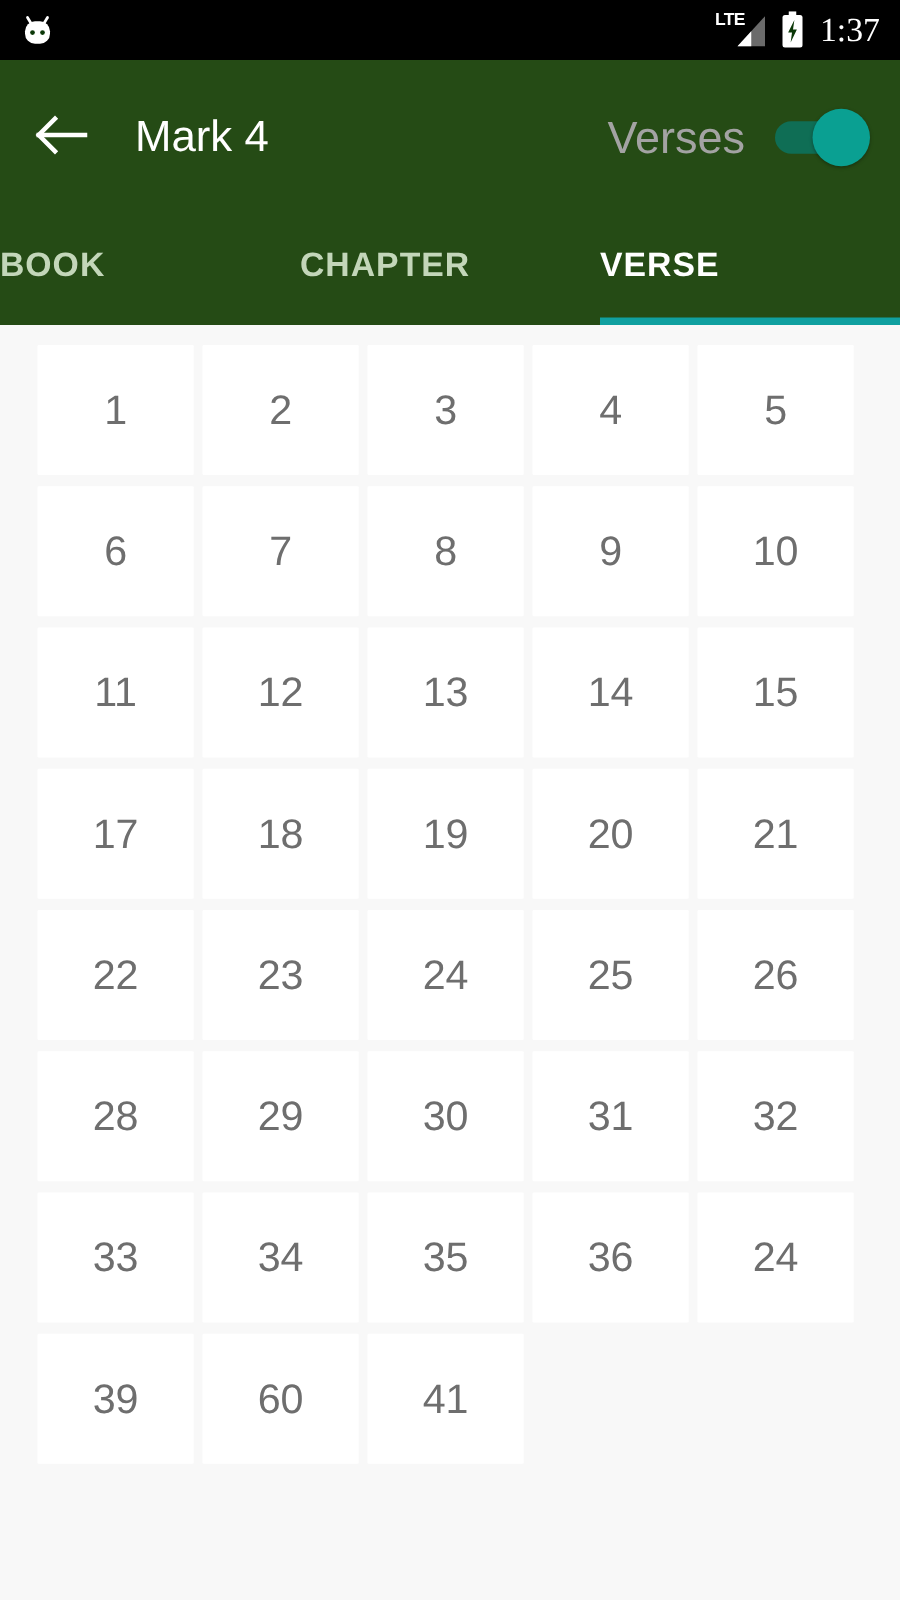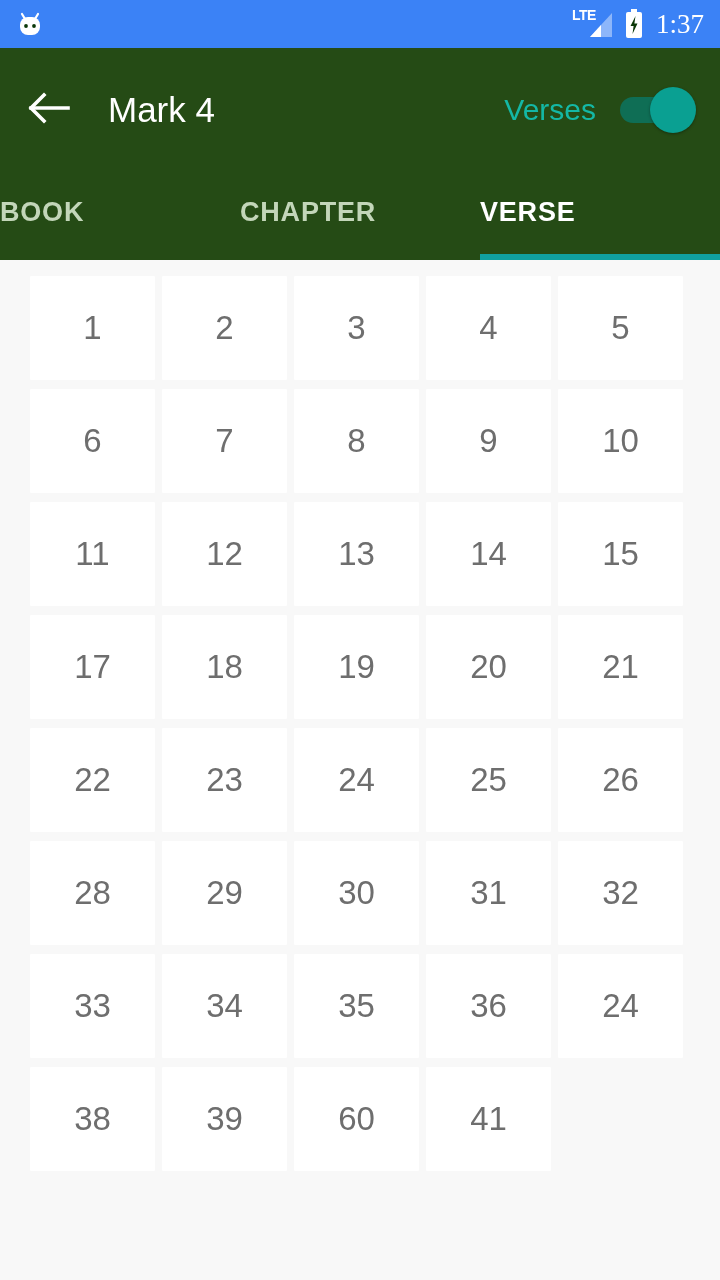--- a/index.html
+++ b/index.html
@@ -11,21 +11,21 @@
     width: 720px;
     height: 1280px;
     overflow: hidden;
     font-family: "Liberation Sans", sans-serif;
     position: relative;
   }
 
   
   .status-bar {
     height: 48px;
-    background: #3b82f6;
+    background: #000000;
     display: flex;
     align-items: center;
     padding: 0 16px;
     box-sizing: border-box;
   }
   .status-left {
     display: flex;
     align-items: center;
   }
   .android-head {
@@ -108,22 +108,22 @@
     margin-left: 24px;
     white-space: nowrap;
   }
   .appbar-right {
     margin-left: auto;
     display: flex;
     align-items: center;
     gap: 22px;
   }
   .verses-label {
-    color: #14b8a6;
-    font-size: 30px;
+    color: #a3a3a3;
+    font-size: 36px;
   }
   .switch {
     position: relative;
     width: 78px;
     height: 46px;
     cursor: pointer;
   }
   .switch-track {
     position: absolute;
     left: 2px;
@@ -362,23 +362,20 @@
       <div class="cell">
         <span>35</span>
       </div>
       <div class="cell">
         <span>36</span>
       </div>
       <div class="cell">
         <span>24</span>
       </div>
       <div class="cell">
-        <span>38</span>
-      </div>
-      <div class="cell">
         <span>39</span>
       </div>
       <div class="cell">
         <span>60</span>
       </div>
       <div class="cell">
         <span>41</span>
       </div>
     </div>
 </div>

